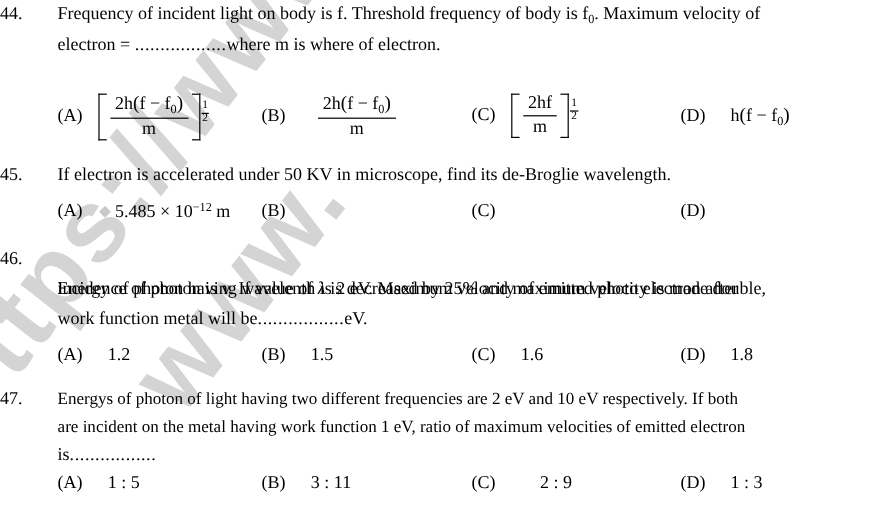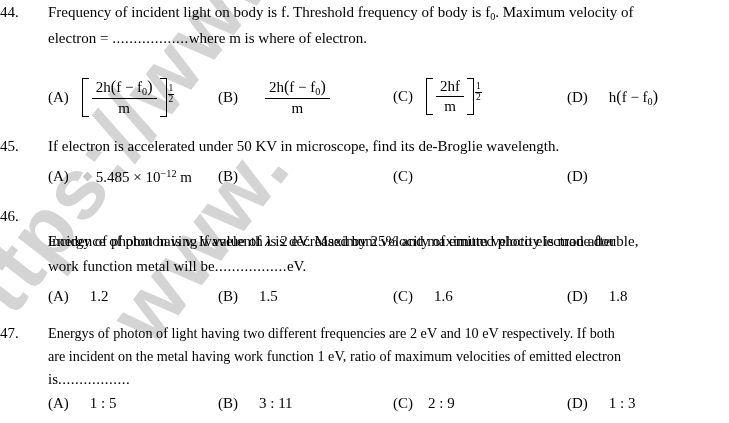--- a/index.html
+++ b/index.html
@@ -278,21 +278,21 @@
       <div class="opt" style="left:48px;">
         <span class="lab">(A)</span>
         <span style="margin-left:8px;">1 : 5</span>
       </div>
       <div class="opt" style="left:218px;">
         <span class="lab">(B)</span>
         <span style="margin-left:8px;">3 : 11</span>
       </div>
       <div class="opt" style="left:393px;">
         <span class="lab">(C)</span>
-        <span style="margin-left:2px;">2 : 9</span>
+        <span style="margin-left:24px;">2 : 9</span>
       </div>
       <div class="opt" style="left:567px;">
         <span class="lab">(D)</span>
         <span style="margin-left:8px;">1 : 3</span>
       </div>
     </div>
 
   </div>
 </div>
 

